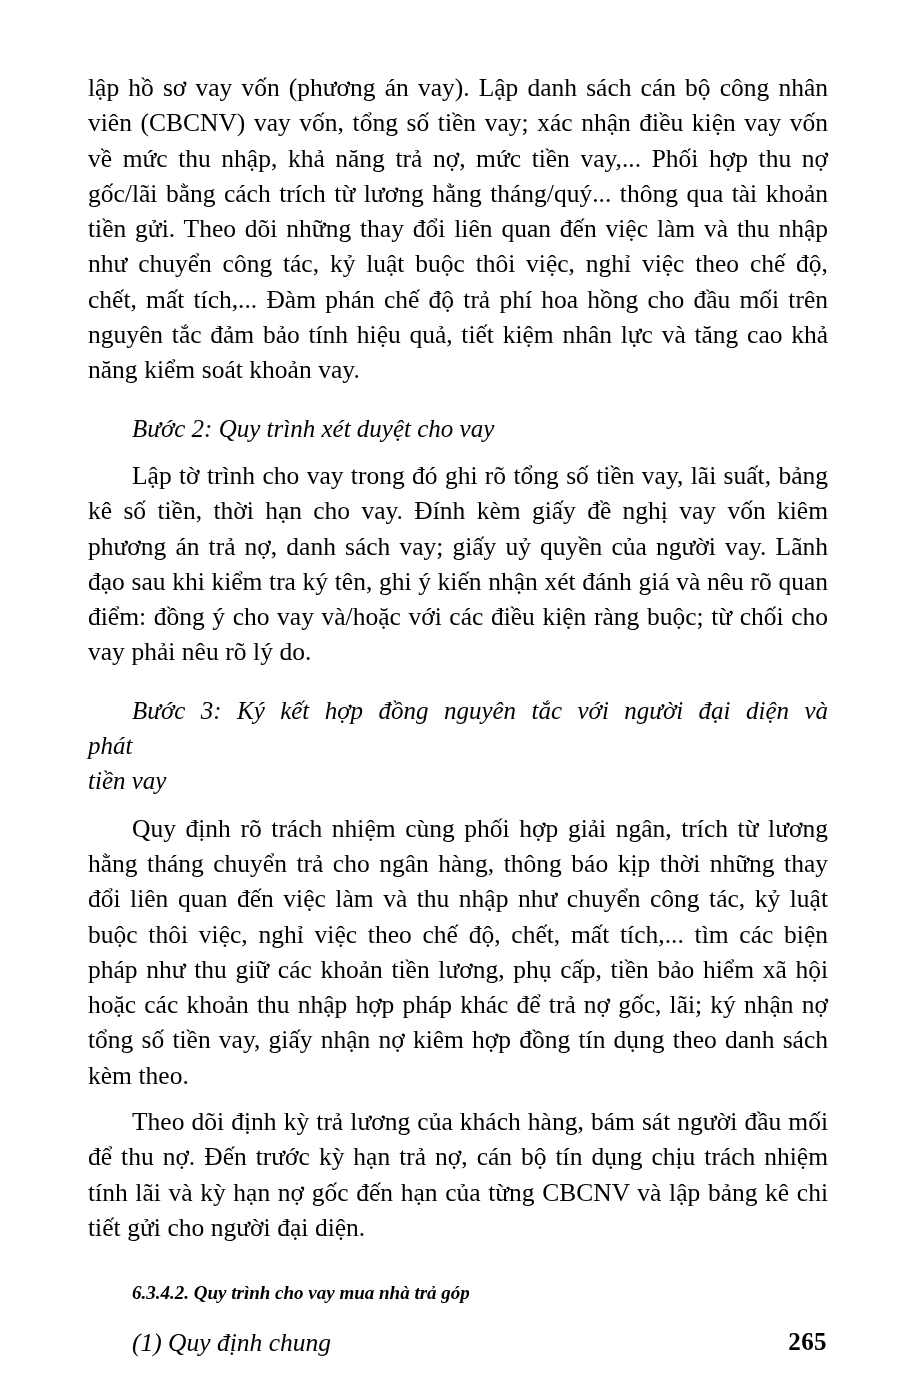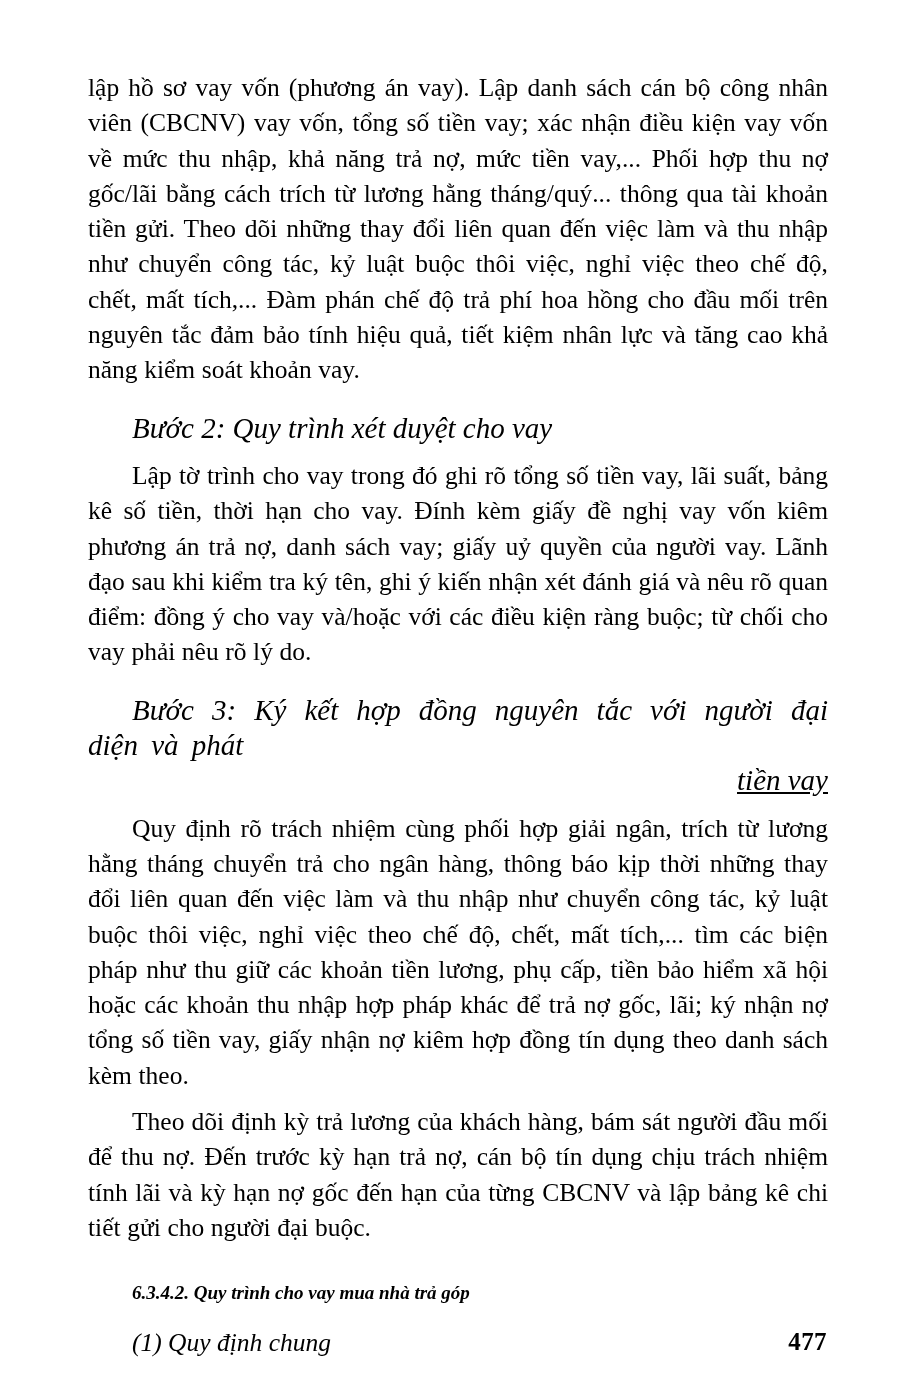--- a/index.html
+++ b/index.html
@@ -33,37 +33,36 @@
     text-indent: 44px;
     margin-bottom: 0px;
     -webkit-hyphens: none;
     hyphens: none;
     word-spacing: 0.2px;
   }
   .body-par.first {
     text-indent: 0;
   }
   .step-head {
-    font-size: 29px;
+    font-size: 25px;
     line-height: 35.3px;
     font-style: italic;
     text-indent: 44px;
     text-align: left;
     margin-top: 12px;
     margin-bottom: 12px;
   }
   .step-head.justified {
     text-align: justify;
     text-justify: inter-word;
   }
   .step-head.justified > span.lastline {
     display: block;
     text-indent: 0;
-    text-align: right;
-    text-decoration: underline;
+    text-align: left;
   }
   .section-head {
     font-size: 19px;
     line-height: 35.3px;
     font-style: italic;
     font-weight: bold;
     text-indent: 44px;
     margin-top: 16px;
     margin-bottom: 14px;
   }
@@ -106,24 +105,24 @@
     <div class="step-head justified">
       <span class="wordspace-wide">Bước 3: Ký kết hợp đồng nguyên tắc với người đại diện và phát</span>
       <span class="lastline">tiền vay</span>
     </div>
 
     <p class="body-par">Quy định rõ trách nhiệm cùng phối hợp giải ngân, trích từ lương hằng tháng chuyển trả cho ngân hàng, thông báo kịp thời những thay đổi liên quan đến việc làm và thu nhập như chuyển công tác, kỷ luật buộc thôi việc, nghỉ việc theo chế độ, chết, mất tích,... tìm các biện pháp như thu giữ các khoản tiền lương, phụ cấp, tiền bảo hiểm xã hội hoặc các khoản thu nhập hợp pháp khác để trả nợ gốc, lãi; ký nhận nợ tổng số tiền vay, giấy nhận nợ kiêm hợp đồng tín dụng theo danh sách kèm theo.</p>
 
     <div class="gap-sm"></div>
 
 
-    <p class="body-par">Theo dõi định kỳ trả lương của khách hàng, bám sát người đầu mối để thu nợ. Đến trước kỳ hạn trả nợ, cán bộ tín dụng chịu trách nhiệm tính lãi và kỳ hạn nợ gốc đến hạn của từng CBCNV và lập bảng kê chi tiết gửi cho người đại buộc.</p>
+    <p class="body-par">Theo dõi định kỳ trả lương của khách hàng, bám sát người đầu mối để thu nợ. Đến trước kỳ hạn trả nợ, cán bộ tín dụng chịu trách nhiệm tính lãi và kỳ hạn nợ gốc đến hạn của từng CBCNV và lập bảng kê chi tiết gửi cho người đại diện.</p>
 
     <div class="gap-md"></div>
 
     <p class="section-head">6.3.4.2. Quy trình cho vay mua nhà trả góp</p>
 
     <p class="sub-head">(1) Quy định chung</p>
 
   </div>
 
-  <div class="page-number">477</div>
+  <div class="page-number">265</div>
 </div>
 
 </body></html>

